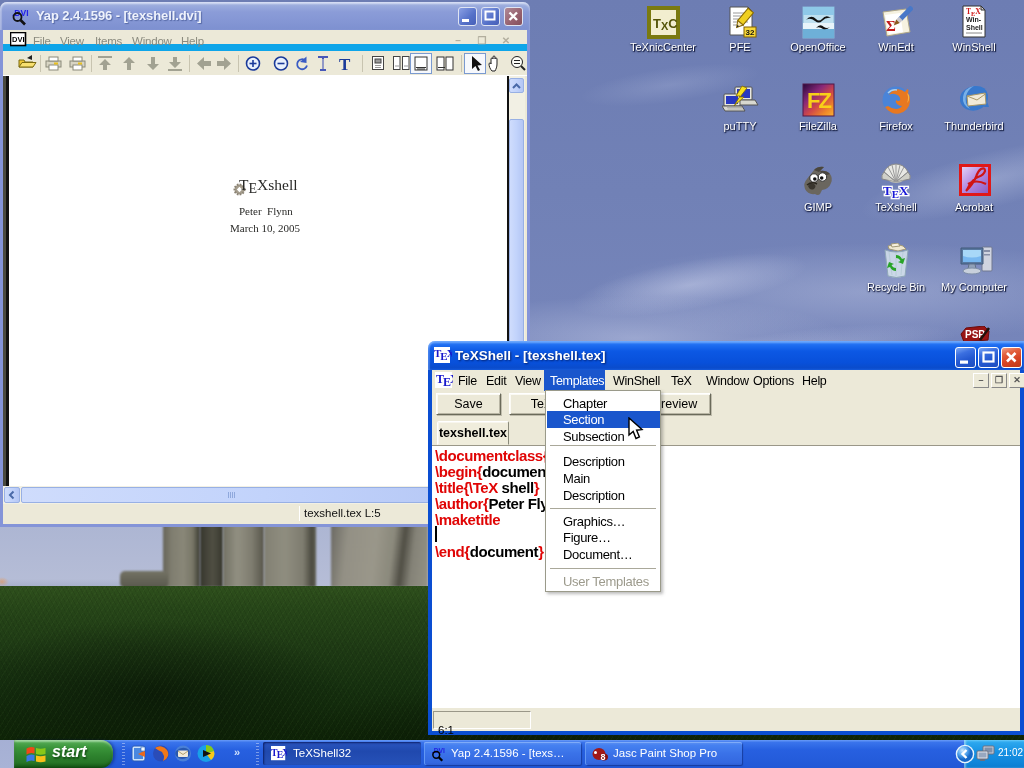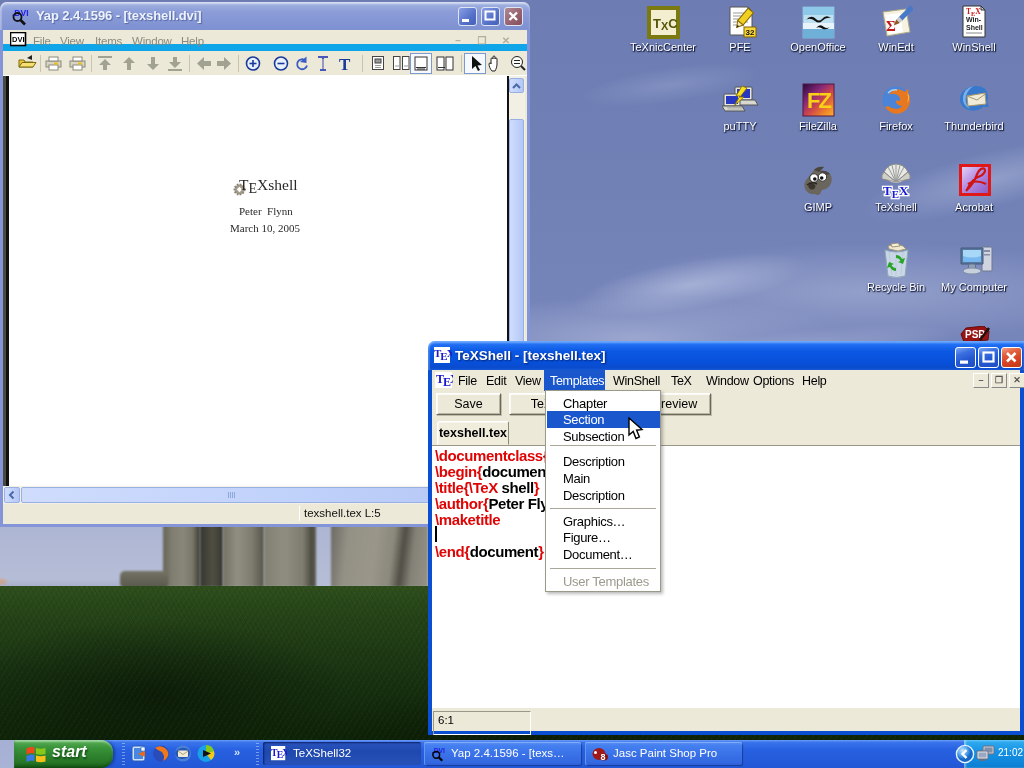--- a/index.html
+++ b/index.html
@@ -83,22 +83,22 @@
   font-size:12.5px; color:#000; text-align:center; }
 #txs .tabs { position:absolute; left:4px; top:77px; width:588px; height:27px; background:#ece9d8; }
 #txs .tab { position:absolute; left:5px; top:3px; width:72px; height:24px; background:#f0eddc;
   border:1px solid; border-color:#fff #8a8a7a transparent #fff; border-radius:2px 2px 0 0;
   box-shadow:inset 1px 1px 0 #f8f6ee; font-size:12.5px; font-weight:bold; text-align:center; line-height:22px; }
 #txs .edit { position:absolute; left:4px; top:104px; width:588px; height:263px; background:#fff;
   border-top:1px solid #9a9788; font-weight:bold; font-size:15px; }
 #txs .edit .ln { position:absolute; left:3px; white-space:pre; letter-spacing:-0.4px; }
 #txs .edit .r { color:#e00505; }
 #txs .status { position:absolute; left:4px; top:367px; width:588px; height:23px; background:#ece9d8; padding-top:3px; }
-#txs .spanel { position:absolute; top:3px; height:24px; border:1px solid; border-color:#9a9788 #fff #fff #9a9788;
-  font-size:11.5px; color:#000; padding:2px 0 0 4px; }
+#txs .spanel { position:absolute; top:3px; height:18px; border:1px solid; border-color:#9a9788 #fff #fff #9a9788;
+  font-size:11.5px; color:#000; padding:12px 0 0 4px; }
 
 #drop { position:absolute; left:545px; top:390px; width:116px; height:202px; background:#fff;
   border:1px solid #9a9a8a; box-shadow:2px 2px 3px rgba(60,60,60,.35); font-size:13px; letter-spacing:-0.3px; }
 #drop .mi { position:absolute; left:1px; width:113px; height:17px; padding:1px 0 0 16px; color:#000; }
 #drop .sep { position:absolute; left:4px; width:106px; height:1px; background:#aaa89a; box-shadow:0 1px 0 #fff; }
 
 #taskbar { position:absolute; left:16px; top:740px; width:1024px; height:40px;
   background:linear-gradient(180deg, #6a9cf8 0%, #3a74ec 6%, #2760e0 25%, #2258d6 70%, #1c4ec8 92%, #1644b8 100%); }
 #start { position:absolute; left:-2px; top:0px; width:99px; height:28px; border-radius:0 12px 12px 0;
   background:linear-gradient(180deg, #8cc88c 0%, #4ea64e 10%, #3a943a 28%, #2e832e 55%, #277627 80%, #1d671d 94%, #175717 100%);

